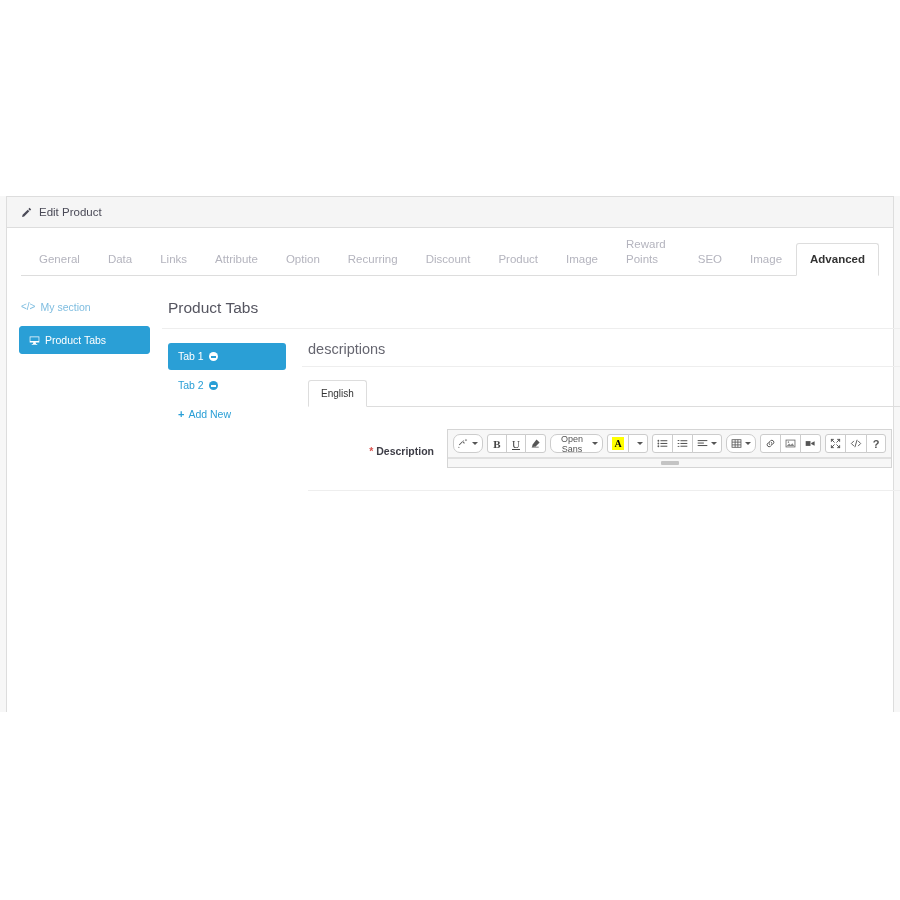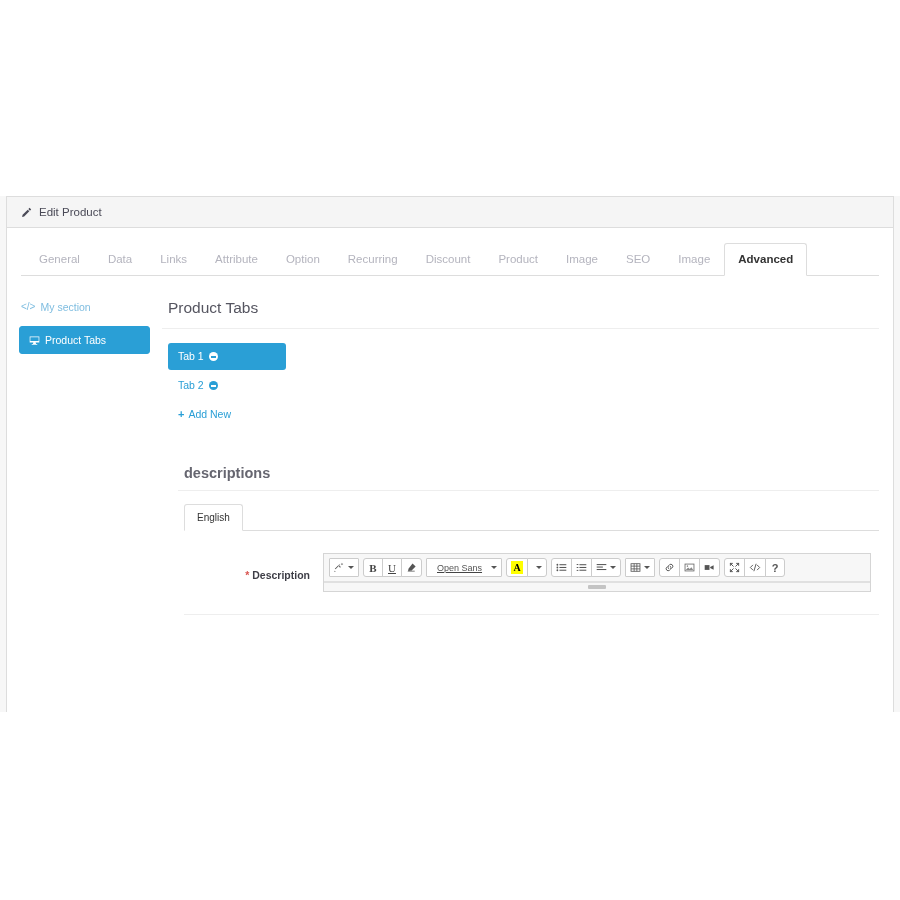--- a/index.html
+++ b/index.html
@@ -115,21 +115,21 @@
     color: #555560;
     font-weight: normal;
     margin: 0;
     padding: 22px 0 10px 6px;
     border-bottom: 1px solid #eeeeee;
     line-height: 20px;
   }
   .sec-title.tight { padding-top: 20px; }
 
   
-  .tabs-row { display: flex; flex-direction: column; }
+  .tabs-row { display: flex; }
   .tabs-col { width: 124px; flex: 0 0 124px; padding: 14px 0 0 6px; }
   .pane-col { flex: 1 1 auto; padding: 0 0 0 16px; }
 
   .tabs-list { list-style: none; margin: 0; padding: 0; }
   .tabs-list li { margin: 0 0 2px 0; }
   .tabs-list a {
     display: flex; align-items: center; gap: 5px;
     font-size: 10.5px;
     color: #2a9fd6;
     text-decoration: none;
@@ -150,21 +150,21 @@
   .tabs-list li.active .minus-circle::after { background: #2a9fd6; }
   .add-new {
     display: flex; align-items: center; gap: 4px;
     font-size: 10.5px; color: #2a9fd6; text-decoration: none;
     padding: 7px 10px;
   }
   .add-new .plus { font-weight: bold; font-size: 11px; line-height: 1; }
 
   
   .desc-title {
-    font-size: 14.5px; color: #666670; font-weight: bold;
+    font-size: 14.5px; color: #666670; font-weight: normal;
     margin: 0; padding: 12px 0 9px 6px;
     border-bottom: 1px solid #eeeeee;
   }
 
   .lang-tabs {
     display: flex; align-items: flex-end; list-style: none;
     margin: 13px 0 0 6px; padding: 0;
     border-bottom: 1px solid #dddddd;
     height: 27px;
   }
@@ -205,21 +205,21 @@
     display: inline-flex; align-items: center; justify-content: center;
     height: 19px; min-width: 20px; padding: 0 4px;
     background: #ffffff;
     border: 1px solid #cccccc;
     font-size: 9.5px; color: #444; cursor: pointer;
     font-family: inherit;
   }
   .btn-group .nbtn { border-radius: 0; margin-left: -1px; }
   .btn-group .nbtn:first-child { border-radius: 3px 0 0 3px; margin-left: 0; }
   .btn-group .nbtn:last-child { border-radius: 0 3px 3px 0; }
-  .btn-group .nbtn:only-child { border-radius: 1px; text-decoration: underline; }
+  .btn-group .nbtn:only-child { border-radius: 7px; }
   .nbtn svg { display:block; }
   .caret-dn {
     display:inline-block; width:0; height:0; margin-left:3px;
     border-left: 3px solid transparent; border-right: 3px solid transparent;
     border-top: 3.5px solid #555;
   }
   .font-name { font-size: 9px; color: #555; padding: 0 6px; }
   .hl-A {
     display:inline-flex; align-items:center; justify-content:center;
     background:#ffff00; color:#000; font-weight:bold;
@@ -289,20 +289,23 @@
               <a href="#">Recurring</a>
             </li>
           <li>
               <a href="#">Discount</a>
             </li>
           <li>
               <a href="#">Product</a>
             </li>
           <li>
               <a href="#">Image</a>
+            </li>
+          <li>
+              <a href="#">Reward Points</a>
             </li>
           <li>
               <a href="#">SEO</a>
             </li>
           <li>
               <a href="#">Image</a>
             </li>
           <li class="active">
               <a href="#">Advanced</a>
             </li>

